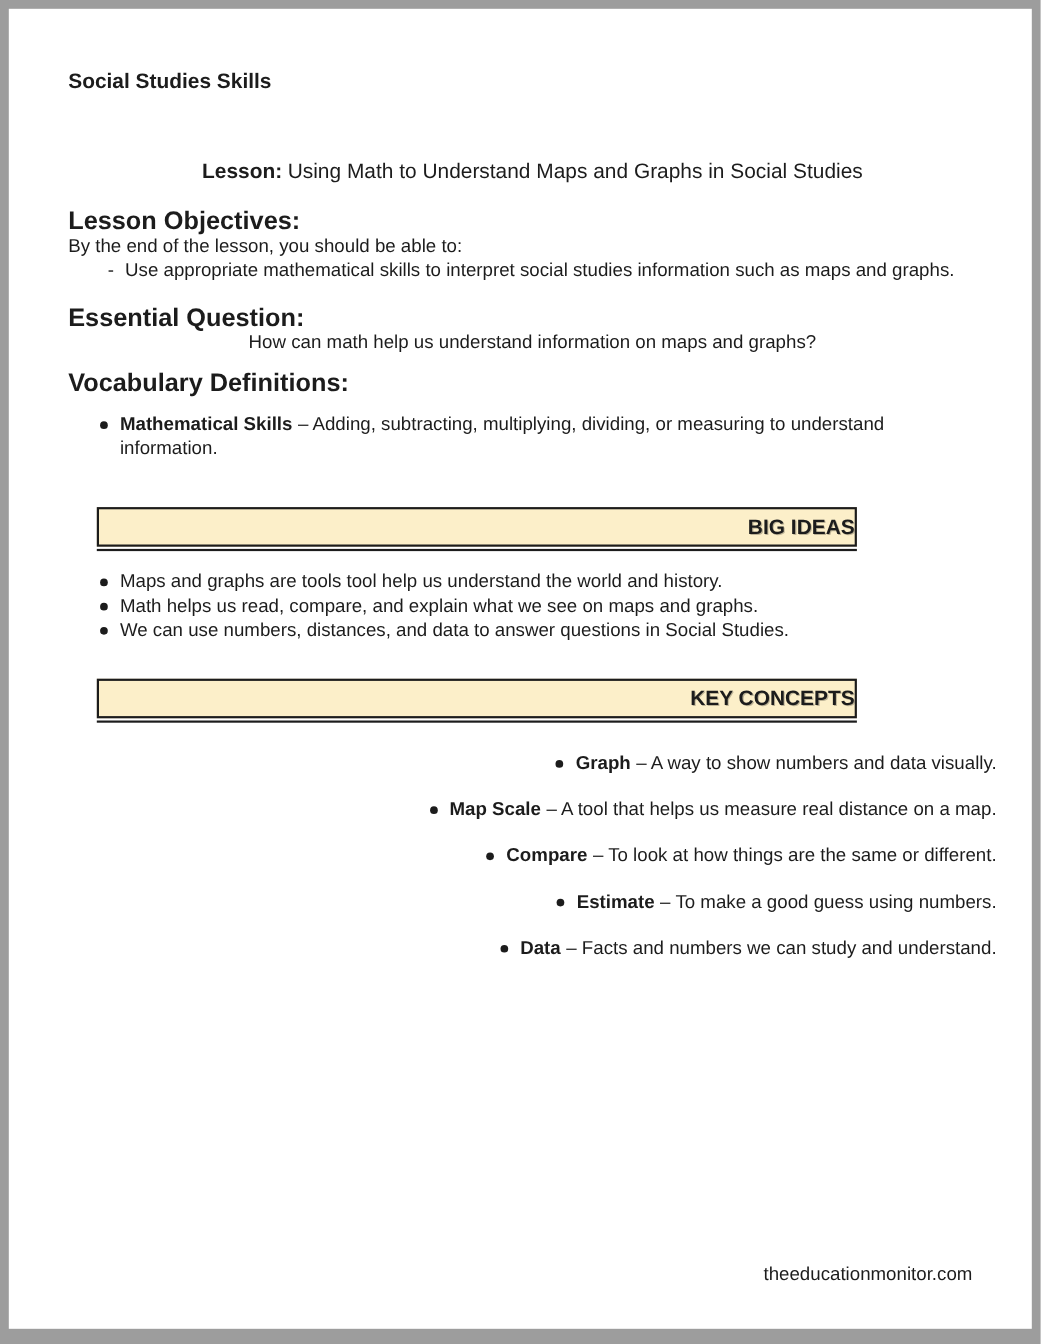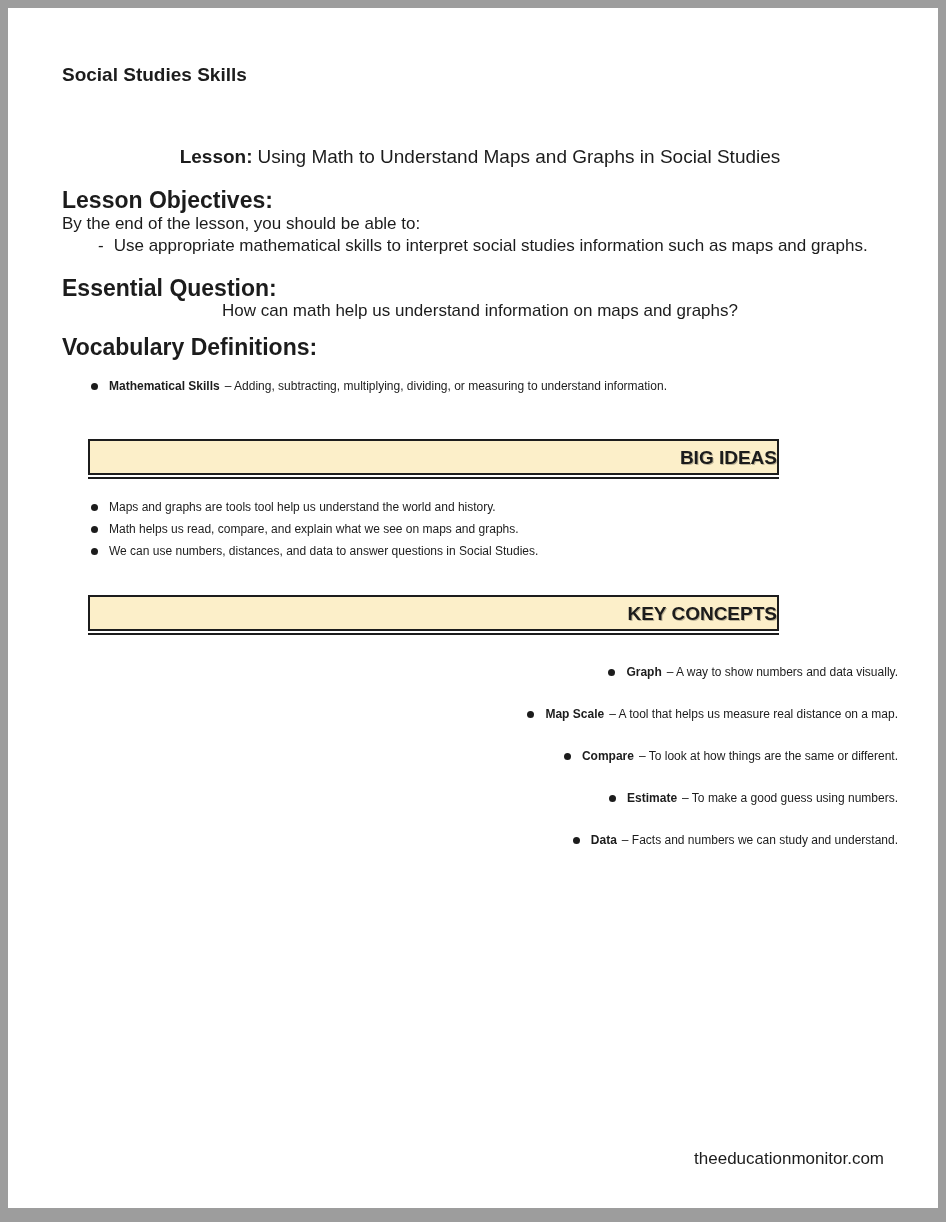--- a/index.html
+++ b/index.html
@@ -14,21 +14,21 @@
     background:var(--frame);
     font-family:"Liberation Sans","DejaVu Sans",sans-serif;
     color:var(--ink);
     position:relative;
   }
   .page{
     position:absolute;
     left:8px;top:8px;
     width:930px;height:1200px;
     background:#ffffff;
-    padding:0 40px 0 54px;
+    padding:0 32px 0 54px;
     overflow:hidden;
   }
   .doc-title{
     margin-top:55px;
     font-size:19px;font-weight:bold;line-height:23px;
   }
   .lesson-line{
     margin-top:59px;
     font-size:19px;line-height:24px;
     text-align:center;
@@ -43,21 +43,21 @@
   .body-txt{font-size:17px;line-height:22px;}
   .intro{margin-top:1px;}
   .dash-item{display:flex;margin-top:0;}
   .dash-item .dash{flex:none;margin-left:36px;}
   .dash-item .txt{margin-left:10px;max-width:760px;}
   .centered-q{
     margin-top:0;
     text-align:center;
     font-size:17px;line-height:22px;
   }
-  .b-item{display:flex;font-size:12px;line-height:22px;}
+  .b-item{display:flex;font-size:17px;line-height:22px;}
   .b-item .disc{
     flex:none;width:7px;height:7px;border-radius:50%;
     background:var(--ink);margin:8px 0 0 29px;
   }
   .b-item .txt{margin-left:11px;max-width:740px;}
   .term{font-weight:bold;margin-right:5px;}
   .vocab-list{margin-top:16px;}
   .banner{
     position:relative;
     margin-left:26px;

